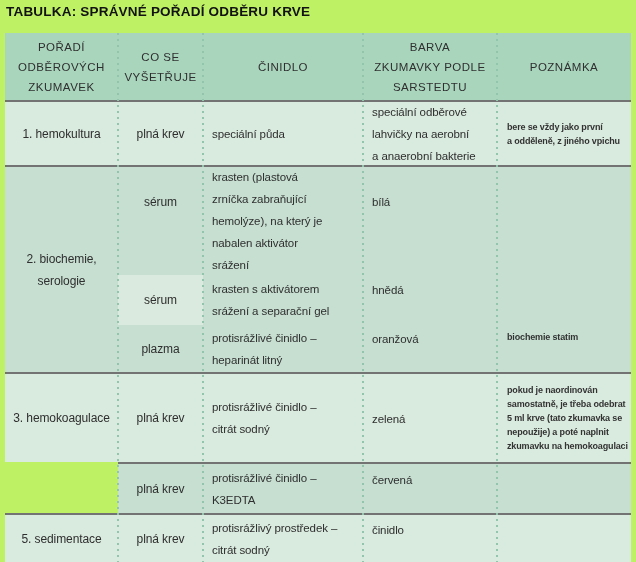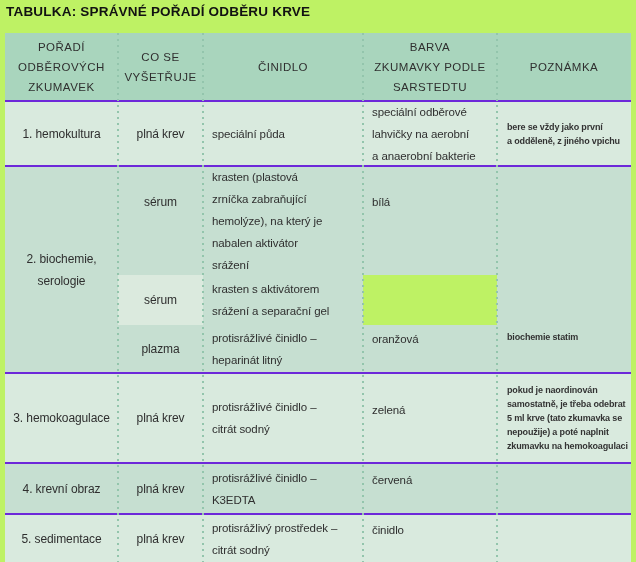--- a/index.html
+++ b/index.html
@@ -13,21 +13,21 @@
         font-size:12px;line-height:22px;letter-spacing:-.1px;color:#2f2f2f;white-space:pre-line;}
   .h{background:#a9d5bd;justify-content:center;text-align:center;
      font-size:11.5px;line-height:20px;letter-spacing:.5px;padding:2px 3px;}
   .light{background:#d9eade;}
   .dark{background:#c6dfd1;}
   .hl{background:#dbeade;}
   .c{justify-content:center;text-align:center;padding:2px 4px;}
   .l{justify-content:flex-start;text-align:left;padding:3px 4px 3px 9px;font-size:11.5px;}
   .note{justify-content:flex-start;text-align:left;padding:3px 3px 3px 10px;
         font-size:9px;line-height:14px;letter-spacing:-.15px;color:#333;font-weight:bold;}
-  .bt{border-top:2px solid #6d28d9;}
+  .bt{border-top:2px solid #737373;}
   .t{align-items:flex-start;}
   .vsep{position:absolute;top:0;bottom:0;width:2px;z-index:3;pointer-events:none;
         background-image:repeating-linear-gradient(to bottom,#93c5ac 0 2px,rgba(0,0,0,0) 2px 6px);}
 </style>
 </head>
 <body>
 
 <div class="page">
   <div class="title">TABULKA: SPRÁVNÉ POŘADÍ ODBĚRU KRVE</div>
 
@@ -61,40 +61,40 @@
 zrníčka zabraňující
 hemolýze), na který je
 nabalen aktivátor
 srážení</div>
     <div class="cell dark l bt t" style="padding-top:24px;grid-area:3/4">bílá</div>
     <div class="cell dark note bt" style="grid-area:3/5"></div>
 
     <div class="cell hl c" style="grid-area:4/2">sérum</div>
     <div class="cell dark l" style="grid-area:4/3">krasten s aktivátorem
 srážení a separační gel</div>
+    <div class="cell dark l t" style="padding-top:4px;grid-area:4/4">hnědá</div>
     <div class="cell dark note" style="grid-area:4/5"></div>
 
     <div class="cell dark c" style="grid-area:5/2">plazma</div>
     <div class="cell dark l" style="grid-area:5/3">protisrážlivé činidlo –
 heparinát litný</div>
     <div class="cell dark l t" style="padding-top:3px;grid-area:5/4">oranžová</div>
     <div class="cell dark note t" style="padding-top:5px;grid-area:5/5">biochemie statim</div>
 
     <div class="cell light c bt" style="grid-area:6/1">3. hemokoagulace</div>
     <div class="cell light c bt" style="grid-area:6/2">plná krev</div>
     <div class="cell light l bt" style="grid-area:6/3">protisrážlivé činidlo –
 citrát sodný</div>
-    <div class="cell light l bt t" style="padding-top:25px;grid-area:6/4">zelená</div>
+    <div class="cell light l bt t" style="padding-top:34px;grid-area:6/4">zelená</div>
     <div class="cell light note bt" style="grid-area:6/5">pokud je naordinován
 samostatně, je třeba odebrat
 5 ml krve (tato zkumavka se
 nepoužije) a poté naplnit
 zkumavku na hemokoagulaci</div>
 
-    <div class="cell dark c bt" style="grid-area:7/1">4. krevní obraz</div>
     <div class="cell dark c bt" style="grid-area:7/2">plná krev</div>
     <div class="cell dark l bt" style="grid-area:7/3">protisrážlivé činidlo –
 K3EDTA</div>
     <div class="cell dark l bt t" style="padding-top:5px;grid-area:7/4">červená</div>
     <div class="cell dark note bt" style="grid-area:7/5"></div>
 
     <div class="cell light c bt" style="grid-area:8/1">5. sedimentace</div>
     <div class="cell light c bt" style="grid-area:8/2">plná krev</div>
     <div class="cell light l bt" style="grid-area:8/3">protisrážlivý prostředek –
 citrát sodný</div>

